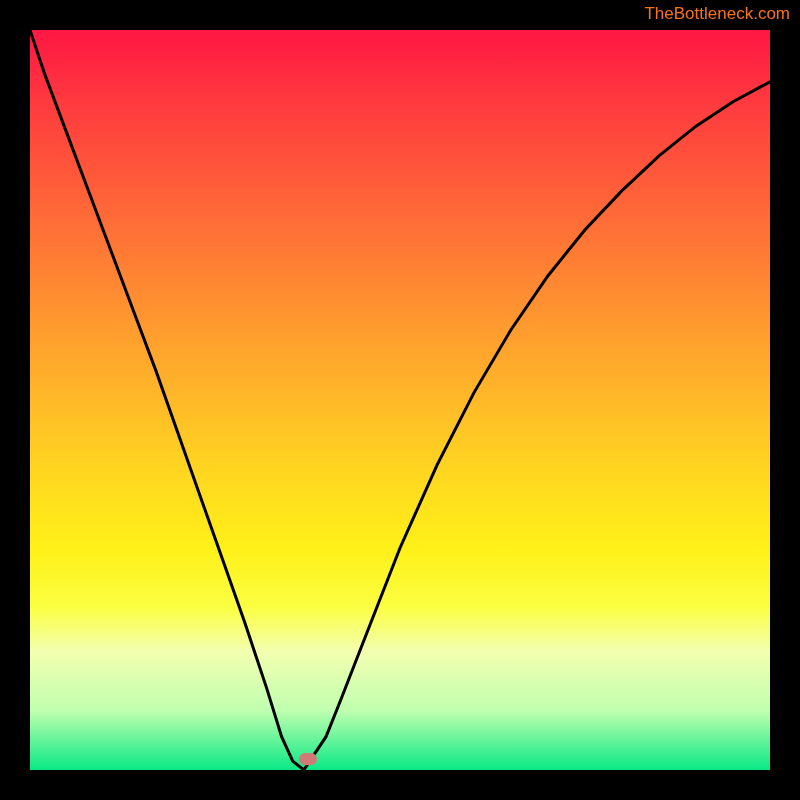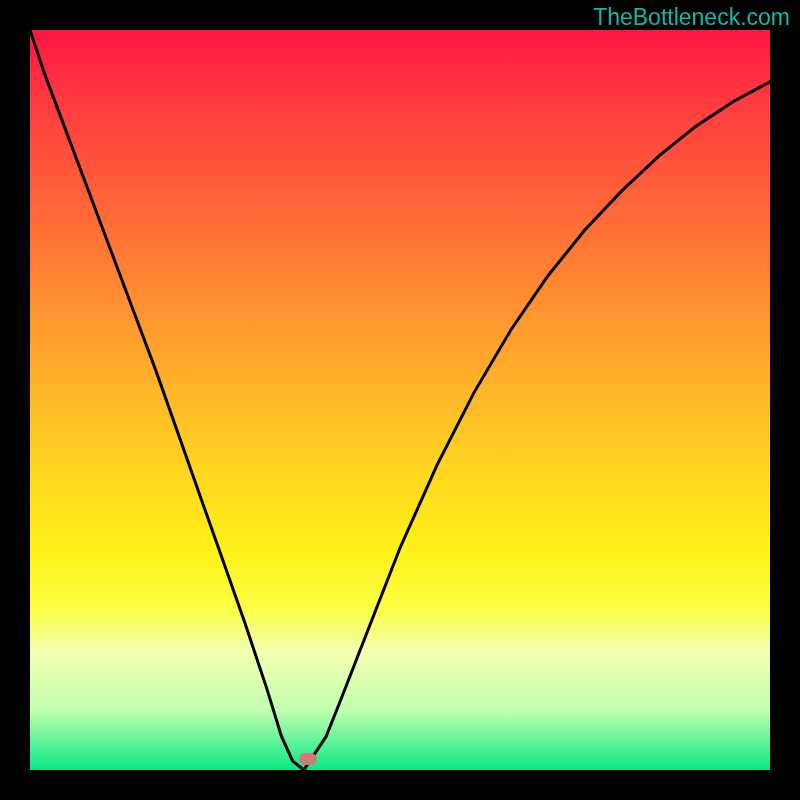--- a/index.html
+++ b/index.html
@@ -8,22 +8,22 @@
     width: 800px;
     height: 800px;
     background: #000;
     position: relative;
     font-family: Arial, Helvetica, sans-serif;
   }
   .watermark {
     position: absolute;
     top: 4px;
     right: 10px;
-    color: #14b8a6;
-    font-size: 23px;
+    color: #f97316;
+    font-size: 17px;
     z-index: 10;
   }
   .plot-area {
     position: absolute;
     left: 30px;
     top: 30px;
     width: 740px;
     height: 740px;
     overflow: hidden;
   }

